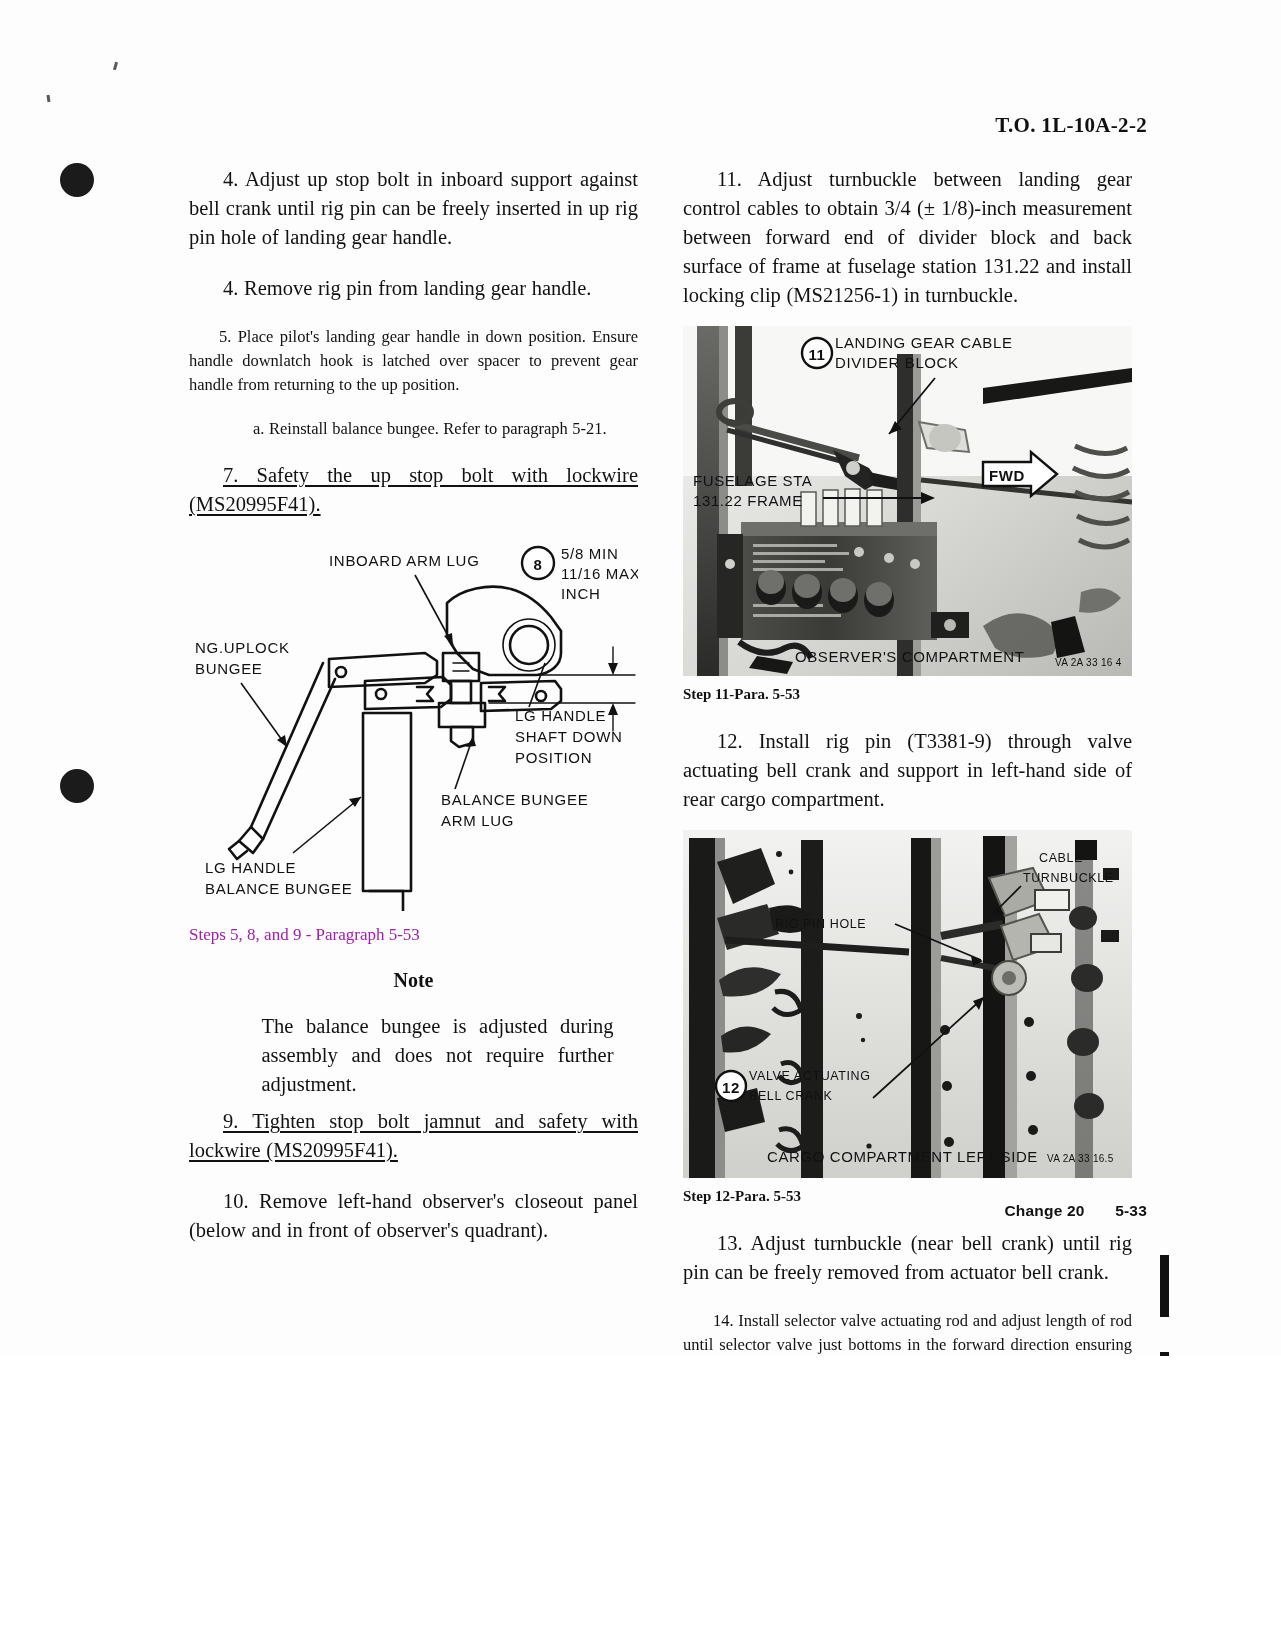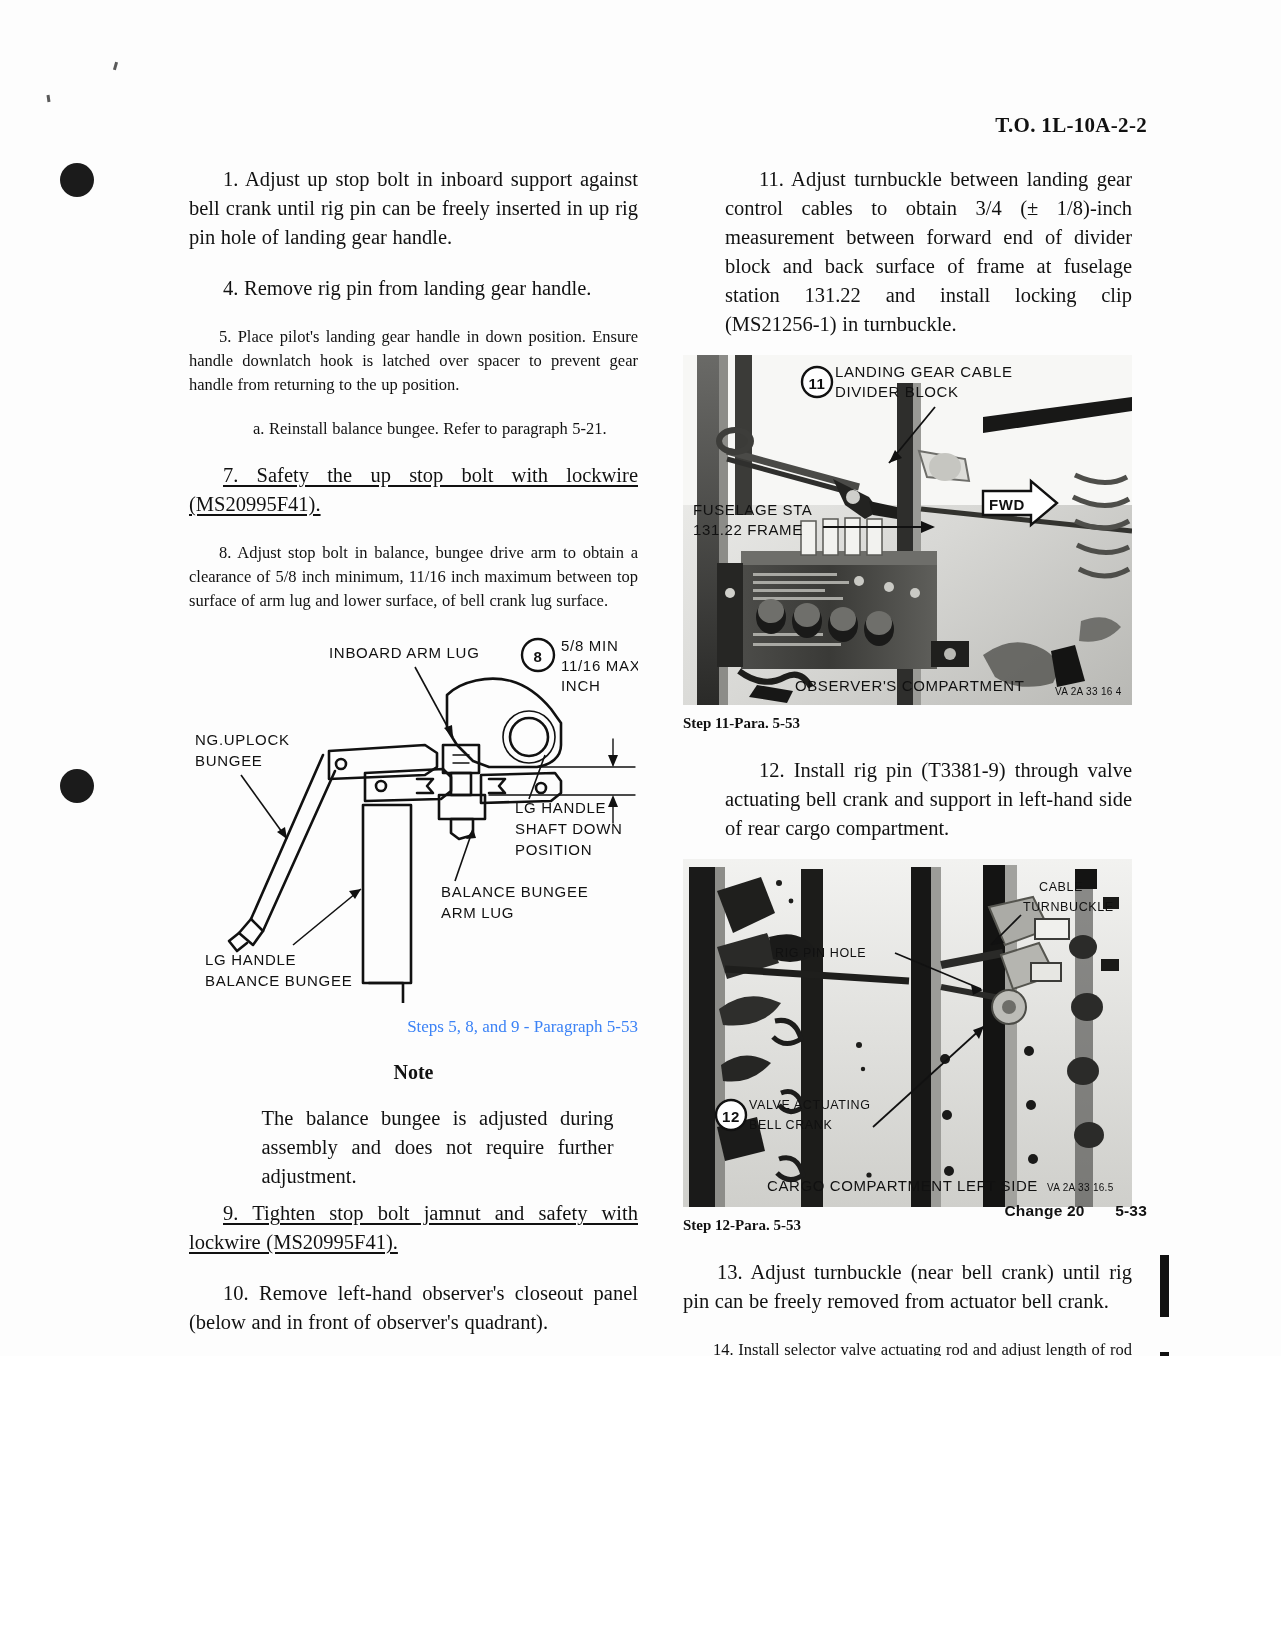--- a/index.html
+++ b/index.html
@@ -63,21 +63,21 @@
   }
 
   
   .para {
     font-size: 20.5px;
     line-height: 29px;
     text-indent: 34px;
     margin-bottom: 22px;
     word-spacing: 0.5px;
   }
-  .para.tight { margin-bottom: 16px; margin-left: 42px; }
+  .para.tight { margin-bottom: 16px; }
   .para.underline {
     text-decoration: underline;
     text-underline-offset: 3px;
   }
 
   
   .para-sm {
     font-size: 16.5px;
     line-height: 24px;
     text-indent: 30px;
@@ -104,24 +104,24 @@
   }
 
   
   .fig-caption {
     text-align: left;
     font-weight: bold;
     font-size: 15px;
     margin: 10px 0 24px 0;
   }
   .fig-caption-line {
-    text-align: right;
+    text-align: left;
     font-size: 17px;
     margin: 14px 0 8px 0;
-    color: #3b82f6;
+    color: #a21caf;
     font-family: "Liberation Serif", serif;
   }
 
   
   .footer {
     position: absolute;
     right: 134px;
     bottom: 136px;
     font-family: "Liberation Sans", sans-serif;
     font-weight: bold;
@@ -166,26 +166,25 @@
   <div class="punch p1"></div>
   <div class="punch p2"></div>
   <div class="punch p3"></div>
   <div class="speck s1"></div>
   <div class="speck s2"></div>
 
   <div class="doc-header">T.O. 1L-10A-2-2</div>
 
   <div class="col col-left">
 
-    <p class="para">1. Adjust up stop bolt in inboard support against bell crank until rig pin can be freely inserted in up rig pin hole of landing gear handle.</p>
+    <p class="para">4. Adjust up stop bolt in inboard support against bell crank until rig pin can be freely inserted in up rig pin hole of landing gear handle.</p>
     <p class="para">4. Remove rig pin from landing gear handle.</p>
     <p class="para-sm">5. Place pilot's landing gear handle in down position. Ensure handle downlatch hook is latched over spacer to prevent gear handle from returning to the up position.</p>
     <p class="para-sm extra-indent">a. Reinstall balance bungee. Refer to paragraph 5-21.</p>
     <p class="para underline">7. Safety the up stop bolt with lockwire (MS20995F41).</p>
-    <p class="para-sm">8. Adjust stop bolt in balance, bungee drive arm to obtain a clearance of 5/8 inch minimum, 11/16 inch maximum between top surface of arm lug and lower surface, of bell crank lug surface.</p>
 
     <div class="figure">
       <svg width="449" height="370" viewBox="0 0 449 370">
         <g fill="none" stroke="#111" stroke-width="2.6" stroke-linejoin="round" stroke-linecap="round">
 
           <path d="M258 62 C272 48 300 42 322 48 C340 53 352 64 362 76 L372 90 L372 112 C372 124 362 132 348 134 L300 134 L284 128 L268 112 L258 96 Z"></path>
 
           <circle cx="340" cy="104" r="19"></circle>
           <circle cx="340" cy="104" r="26" stroke-width="1.6"></circle>
 

